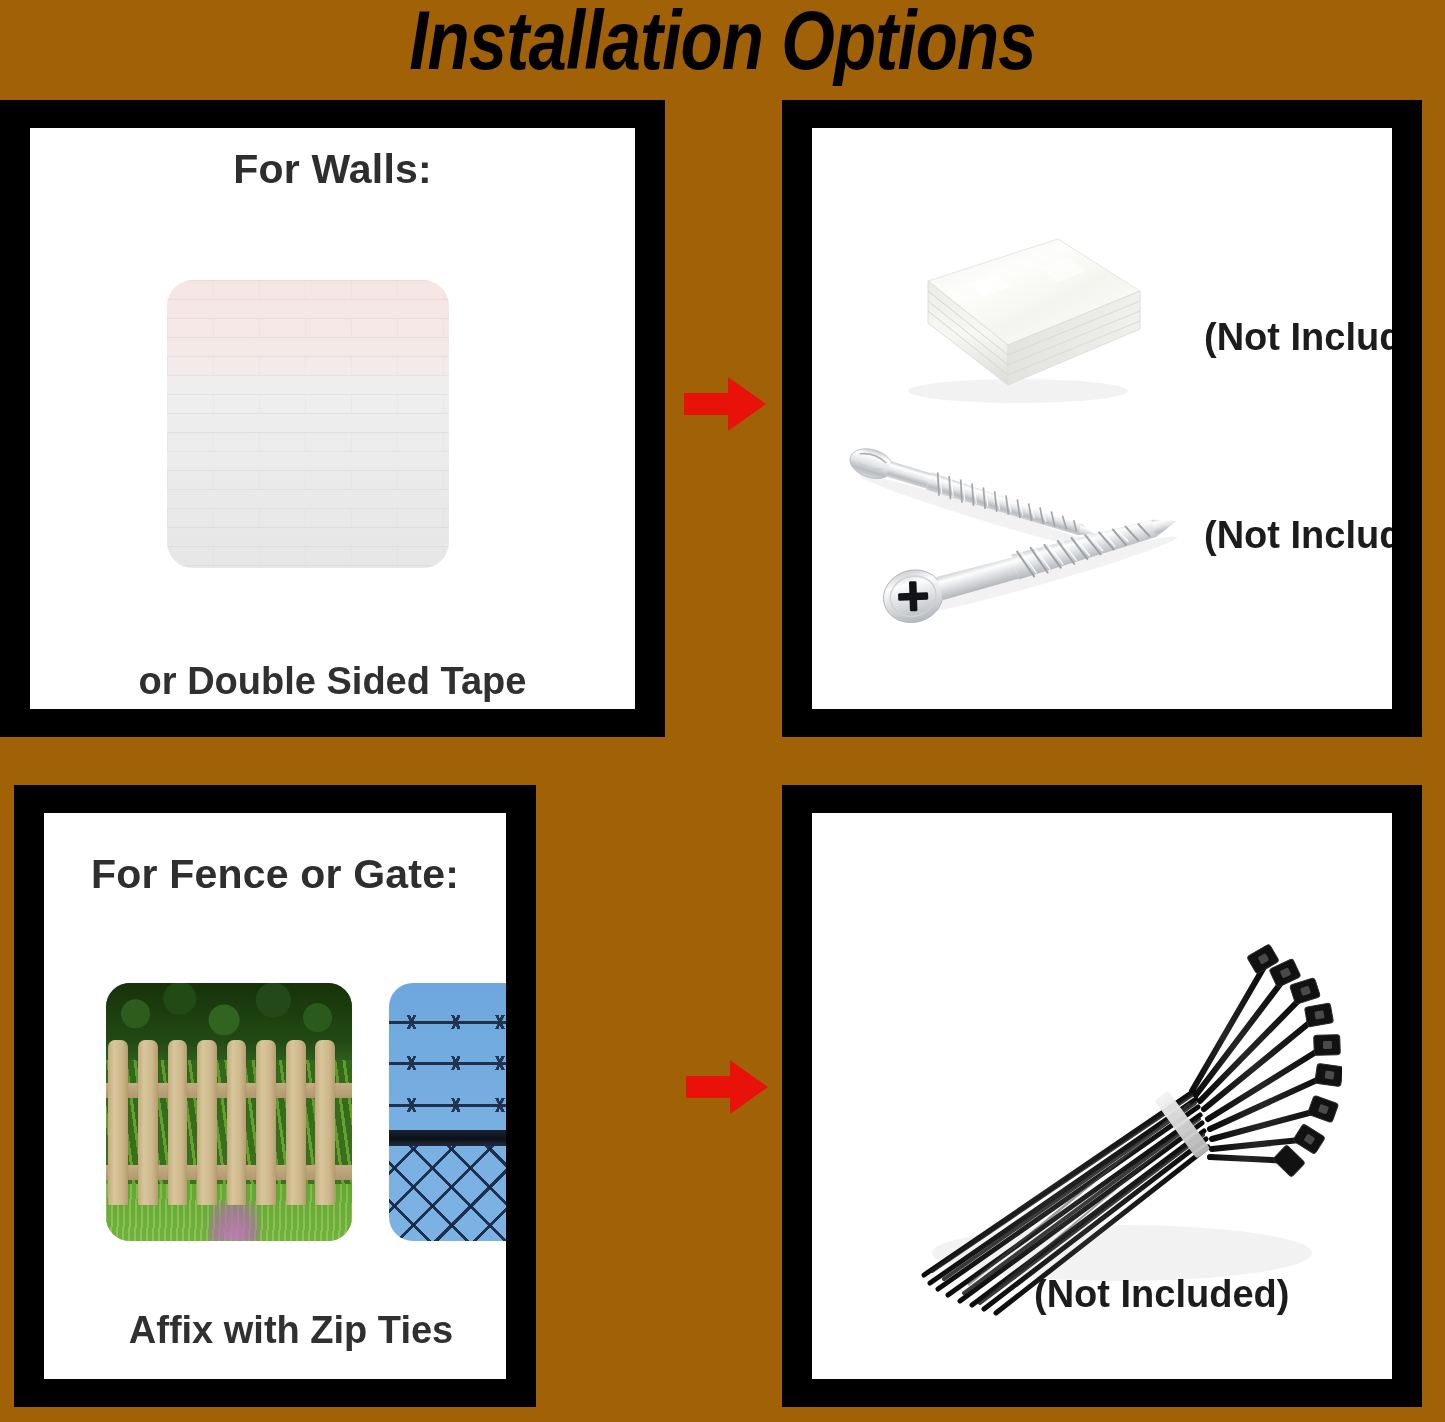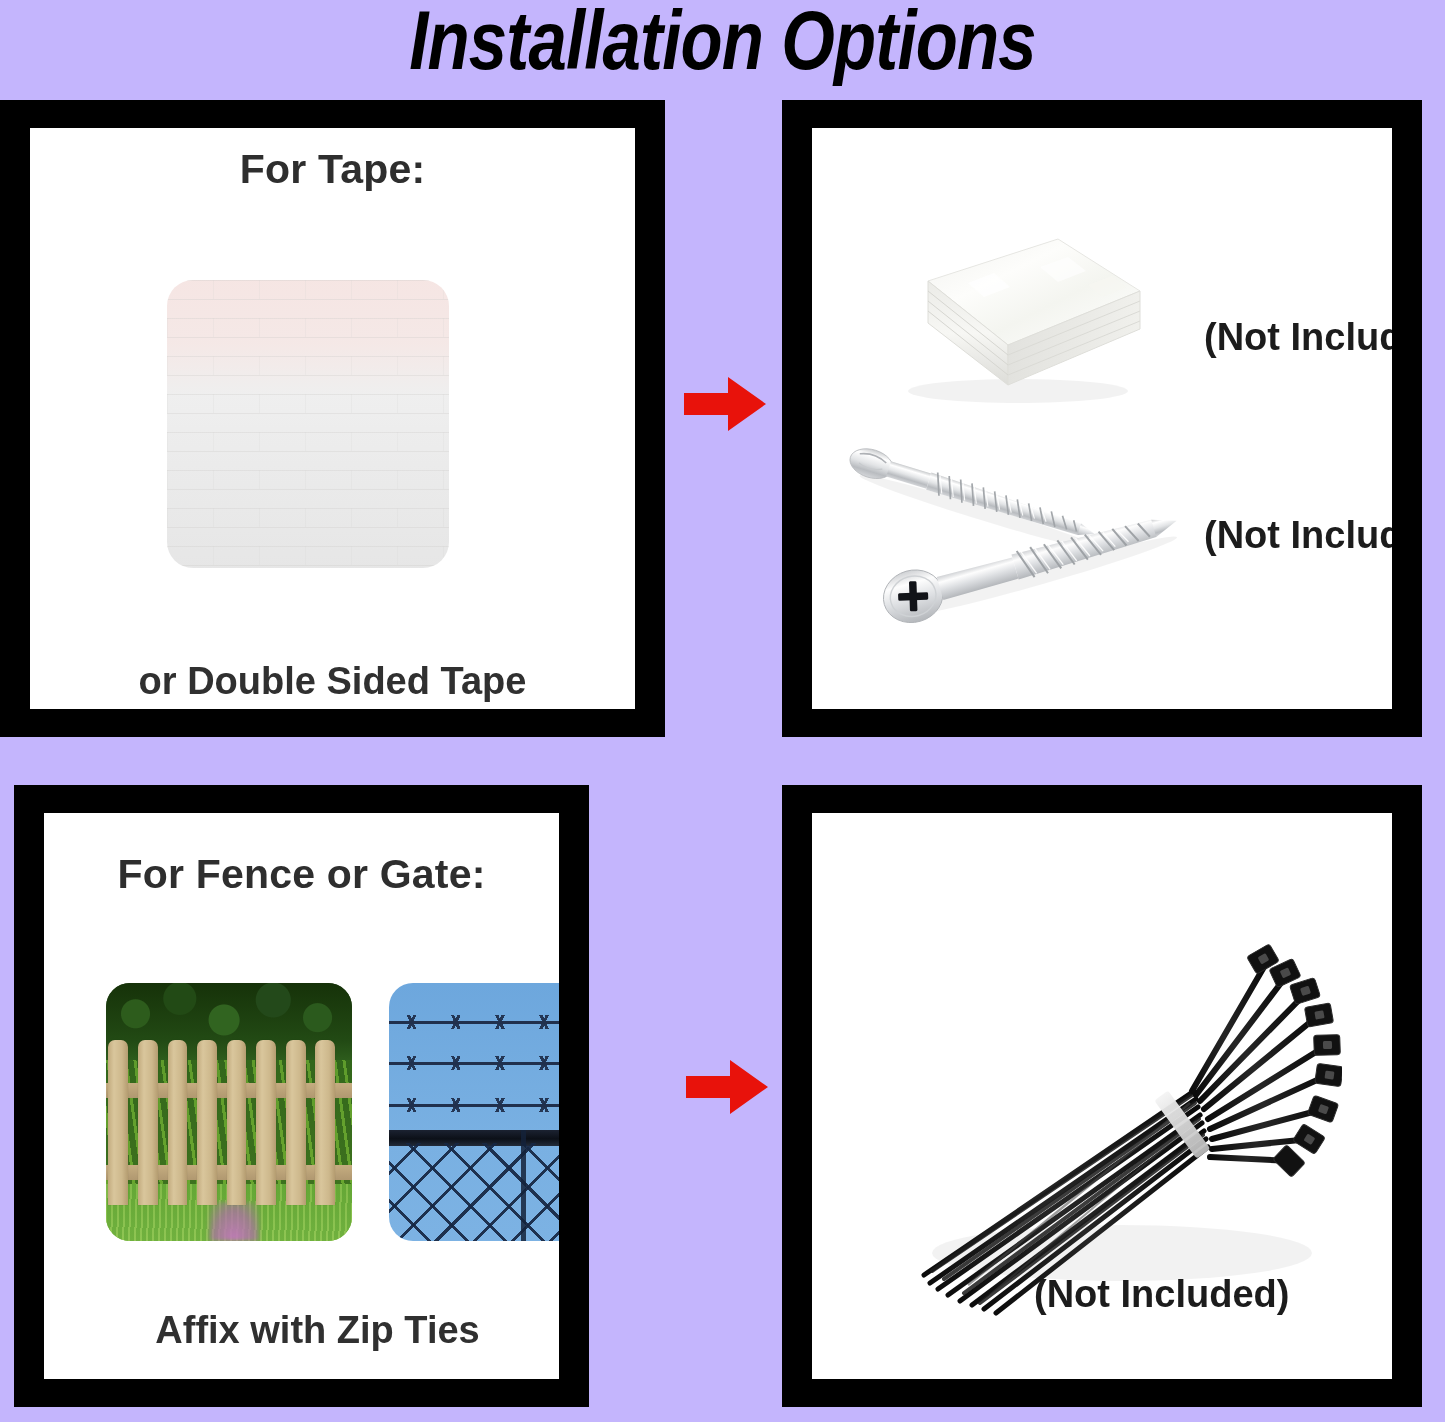--- a/index.html
+++ b/index.html
@@ -7,21 +7,21 @@
     padding: 0;
     background: #ffffff;
   }
   body {
     font-family: "Liberation Sans", sans-serif;
   }
   #page {
     position: relative;
     width: 1445px;
     height: 1422px;
-    background: #c4b5fd;
+    background: #a16207;
     overflow: hidden;
   }
 
   
   .title {
     position: absolute;
     left: 0;
     top: -4px;
     width: 1445px;
     text-align: center;
@@ -47,21 +47,21 @@
     position: absolute;
     left: 30px;
     top: 28px;
     right: 30px;
     bottom: 28px;
     background: #ffffff;
     overflow: hidden;
   }
   #panel-tl { left: 0px;    top: 100px;  width: 665px; height: 637px; }
   #panel-tr { left: 782px;  top: 100px;  width: 640px; height: 637px; }
-  #panel-bl { left: 14px;   top: 785px;  width: 575px; height: 622px; }
+  #panel-bl { left: 14px;   top: 785px;  width: 522px; height: 622px; }
   #panel-br { left: 782px;  top: 785px;  width: 640px; height: 622px; }
 
   .panel-heading {
     position: absolute;
     left: 0; right: 0;
     text-align: center;
     font-weight: 700;
     font-size: 41px;
     color: #2e2e2e;
     letter-spacing: 0.2px;
@@ -301,21 +301,21 @@
 </head>
 <body>
 
 <div id="page">
 
   <div class="title">Installation Options</div>
 
   <div class="panel" id="panel-tl">
     <div class="panel-inner">
 
-      <div class="panel-heading" style="top: 18px;">For Tape:</div>
+      <div class="panel-heading" style="top: 18px;">For Walls:</div>
 
       <div class="wall-img"></div>
 
       <div class="panel-caption" style="top: 528px;">or Double Sided Tape</div>
     </div>
   </div>
 
   <div class="arrow" style="left: 684px; top: 375px;">
     <svg viewBox="0 0 82 58" width="82" height="58" aria-hidden="true">
       <polygon points="0,18 44,18 44,2 82,29 44,56 44,40 0,40" fill="#E8120B"></polygon>

